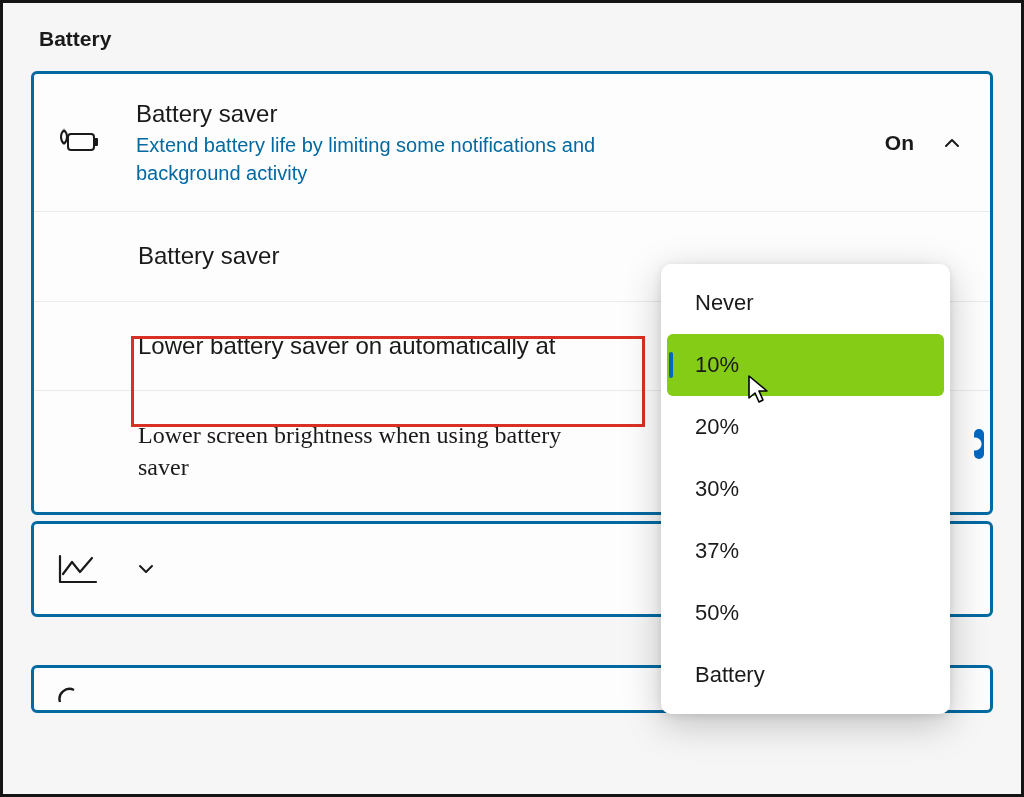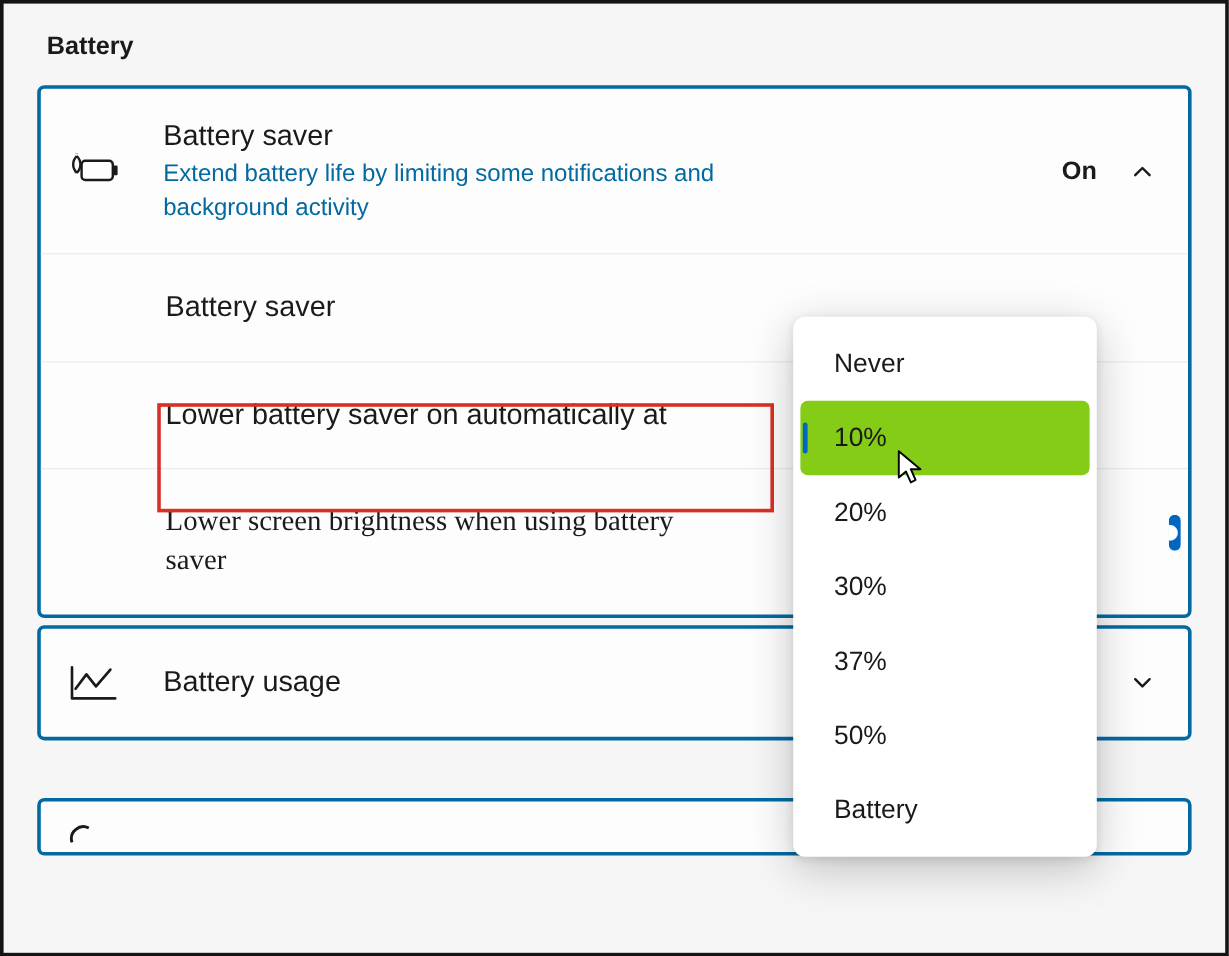--- a/index.html
+++ b/index.html
@@ -94,21 +94,21 @@
     pointer-events: none;
     z-index: 5;
   }
   .dropdown-menu {
     position: absolute;
     background: #ffffff;
     border-radius: 10px;
     box-shadow: 0 10px 38px rgba(0,0,0,0.22), 0 2px 8px rgba(0,0,0,0.10);
     z-index: 10;
     padding: 8px 6px;
-    width: 253px;
+    width: 289px;
   }
   .menu-item {
     position: relative;
     padding: 18px 18px 18px 28px;
     font-size: 22px;
     color: #1a1a1a;
     border-radius: 6px;
     cursor: default;
   }
   .menu-item.selected {
@@ -200,21 +200,20 @@
   </div>
 
   <div class="card">
     <div class="simple-row">
       <div class="simple-icon">
         <svg width="40" height="34" viewBox="0 0 40 34" fill="none" stroke="currentColor" stroke-width="2.2" stroke-linejoin="round" stroke-linecap="round">
           <polyline points="2 4 2 30 38 30"></polyline>
           <polyline points="5 22 14 10 22 20 34 6"></polyline>
         </svg>
       </div>
-      <div class="simple-title">Battery usage</div>
       <div class="card-chevron">
         <svg width="20" height="20" viewBox="0 0 20 20" fill="none" stroke="currentColor" stroke-width="2" stroke-linecap="round" stroke-linejoin="round">
           <polyline points="4 7 10 13 16 7"></polyline>
         </svg>
       </div>
     </div>
   </div>
 
   <div class="card" style="height:48px; margin-top:48px;">
     <div class="simple-row" style="padding-top:18px;">

